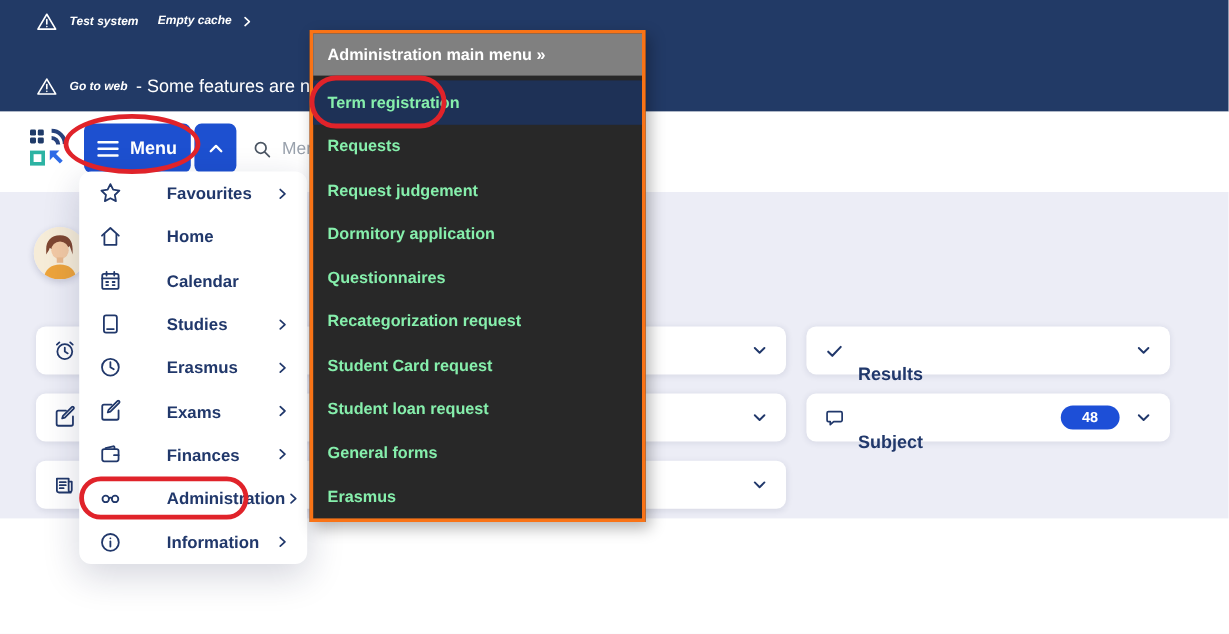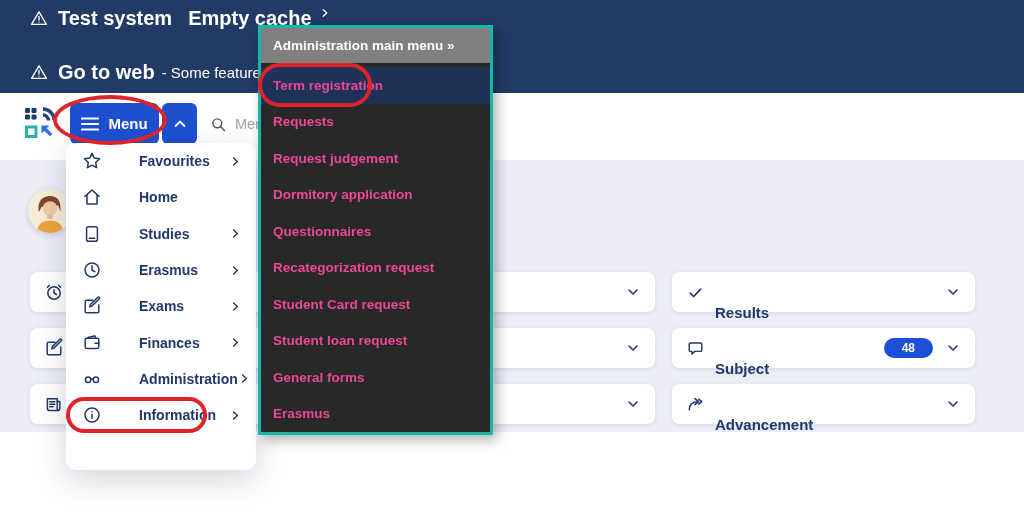--- a/index.html
+++ b/index.html
@@ -5,21 +5,21 @@
   html,body{margin:0;padding:0;background:#fff;}
   .stage{position:relative;width:1024px;height:528px;overflow:hidden;background:#fff;
          font-family:"Liberation Sans",sans-serif;}
   .abs{position:absolute;}
 
   
   .banner{left:0;top:0;width:1024px;height:93px;background:#223a66;z-index:1;}
   .banner-row{position:absolute;display:flex;align-items:center;color:#fff;}
   .banner-row1{left:30px;top:7px;height:22px;}
   .banner-row2{left:30px;top:61px;height:22px;}
-  .banner-label{font-weight:700;font-size:20px;margin-left:10px;white-space:nowrap;}
+  .banner-label{font-weight:700;font-size:10px;margin-left:10px;white-space:nowrap;font-style:italic;}
   .banner-link{display:flex;align-items:flex-start;margin-left:16px;cursor:pointer;}
   .banner-detail{font-weight:400;font-size:15px;margin-left:7px;white-space:nowrap;}
 
   
   .header{left:0;top:93px;width:1024px;height:67px;background:#fff;z-index:2;}
   .logo{left:22px;top:105px;z-index:3;}
   .menu-btn{left:70px;top:103px;width:89px;height:41px;background:#1d50d0;border-radius:6px;
             display:flex;align-items:center;justify-content:center;gap:9px;cursor:pointer;z-index:3;}
   .menu-btn span{color:#fff;font-weight:700;font-size:15px;}
   .chevup-btn{left:162px;top:103px;width:35px;height:41px;background:#1d50d0;border-radius:6px;
@@ -51,26 +51,26 @@
 
   
   .sidebar{left:66px;top:143px;width:190px;height:327px;background:#fff;border-radius:10px;
            box-shadow:0 10px 30px rgba(20,30,70,.18);z-index:10;display:flex;flex-direction:column;
            padding:0;box-sizing:border-box;}
   .side-item{height:36.3px;display:flex;align-items:center;padding:0 14px 0 16px;cursor:pointer;}
   .side-item .si-label{font-weight:700;font-size:14px;color:#21386b;margin-left:13px;white-space:nowrap;padding-left:24px;}
   .si-chev{margin-left:auto;display:flex;align-items:center;}
 
   
-  .submenu{left:258px;top:25px;width:235px;height:410px;background:#282828;border:3px solid #14b8a6;
+  .submenu{left:258px;top:25px;width:280px;height:410px;background:#282828;border:3px solid #f97316;
            box-sizing:border-box;z-index:20;box-shadow:4px 5px 12px rgba(0,0,0,.3);}
   .submenu-title{height:35px;background:#808080;display:flex;align-items:center;padding:0 12px;
                  color:#fff;font-weight:700;font-size:13.5px;cursor:pointer;}
   .submenu-gap{height:4px;}
-  .submenu-item{height:36.5px;display:flex;align-items:center;padding:0 12px;color:#ec4899;
+  .submenu-item{height:36.5px;display:flex;align-items:center;padding:0 12px;color:#86efac;
                 font-weight:700;font-size:13.5px;cursor:pointer;white-space:nowrap;}
   .submenu-item.selected{background:#1e3156;}
 
   
   .oval{position:absolute;border:4px solid #e0232a;box-sizing:border-box;z-index:40;pointer-events:none;}
   .oval-menu{left:53px;top:95px;width:114px;height:50px;border-radius:50%;}
   .oval-term{left:258px;top:63px;width:114px;height:44px;border-radius:22px;}
   .oval-admin{left:66px;top:397px;width:141px;height:36px;border-radius:18px;}
 
   svg{display:block;}
@@ -239,36 +239,20 @@
     <span class="card-label">Subject</span>
     <span class="spacer"></span>
     <span class="badge">48</span>
     <span>
       <svg width="16" height="16" viewBox="0 0 20 20" fill="none" stroke="#21386b" stroke-width="2" stroke-linecap="round" stroke-linejoin="round">
           <path d="M5 7.5 10 12.5 15 7.5"></path>
         </svg>
     </span>
   </div>
 
-  <div class="card card-right row3">
-    <span>
-      <svg width="19" height="19" viewBox="0 0 20 20" fill="none" stroke="#21386b" stroke-width="1.6" stroke-linecap="round" stroke-linejoin="round">
-          <path d="M3.4 15.6c.2-5.4 3.8-8.4 8.6-8.6"></path>
-          <path d="M9.4 3.8 13.2 7l-3.8 3.2"></path>
-          <path d="M13.4 4.4 16.6 7l-3.2 2.6"></path>
-        </svg>
-    </span>
-    <span class="card-label">Advancement</span>
-    <span class="spacer"></span>
-    <span>
-      <svg width="16" height="16" viewBox="0 0 20 20" fill="none" stroke="#21386b" stroke-width="2" stroke-linecap="round" stroke-linejoin="round">
-          <path d="M5 7.5 10 12.5 15 7.5"></path>
-        </svg>
-    </span>
-  </div>
 
   <div class="abs sidebar">
 
     <div class="side-item">
       <span>
         <svg width="20" height="20" viewBox="0 0 20 20" fill="none" stroke="#21386b" stroke-width="1.5" stroke-linejoin="round">
             <path d="M10 2.4l2.3 4.7 5.2.7-3.8 3.7.9 5.1L10 14.2l-4.6 2.4.9-5.1-3.8-3.7 5.2-.7z"></path>
           </svg>
       </span>
       <span class="si-label">Favourites</span>
@@ -282,20 +266,31 @@
     <div class="side-item">
       <span>
         <svg width="20" height="20" viewBox="0 0 20 20" fill="none" stroke="#21386b" stroke-width="1.5" stroke-linecap="round" stroke-linejoin="round">
             <path d="M3 9.4 10 3l7 6.4"></path>
             <path d="M5 8.3V17h10V8.3"></path>
           </svg>
       </span>
       <span class="si-label">Home</span>
     </div>
 
+    <div class="side-item">
+      <span>
+        <svg width="20" height="20" viewBox="0 0 20 20" fill="none" stroke="#21386b" stroke-width="1.5" stroke-linecap="round" stroke-linejoin="round">
+            <rect x="3.2" y="4.2" width="13.6" height="12.6" rx="1.5"></rect>
+            <path d="M3.2 8h13.6"></path>
+            <path d="M6.8 2.6v3M13.2 2.6v3"></path>
+            <path d="M6.5 11h1.6M6.5 13.6h1.6M11.9 11h1.6M11.9 13.6h1.6"></path>
+          </svg>
+      </span>
+      <span class="si-label">Calendar</span>
+    </div>
 
     <div class="side-item">
       <span>
         <svg width="20" height="20" viewBox="0 0 20 20" fill="none" stroke="#21386b" stroke-width="1.5" stroke-linecap="round" stroke-linejoin="round">
             <rect x="4.6" y="2.8" width="10.8" height="14.4" rx="1.8"></rect>
             <path d="M7.2 14.2h5.6"></path>
           </svg>
       </span>
       <span class="si-label">Studies</span>
       <span class="si-chev">

